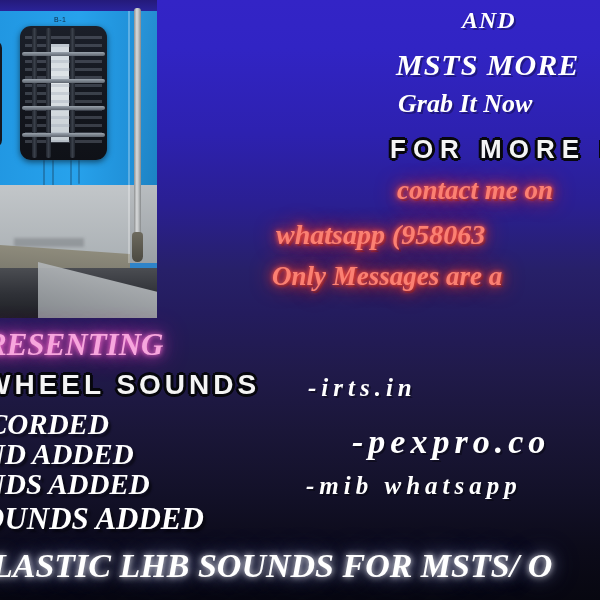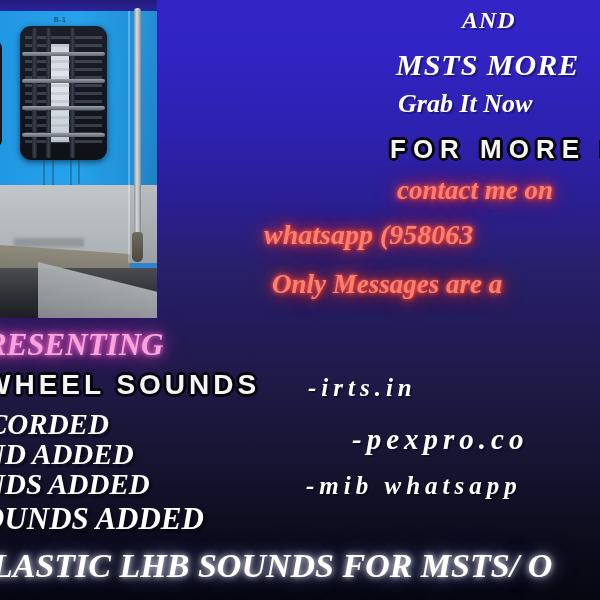--- a/index.html
+++ b/index.html
@@ -281,28 +281,28 @@
   <div class="tline serif-it" style="left:462px; top:8px; font-size:24px; letter-spacing:1px;">AND</div>
 
   <div class="tline serif-it" style="left:396px; top:50px; font-size:30px; letter-spacing:1px;">MSTS MORE</div>
 
   <div class="tline serif-it" style="left:398px; top:91px; font-size:26px; letter-spacing:0px;">Grab It Now</div>
 
   <div class="tline grunge" style="left:390px; top:136px; font-size:26px;">FOR MORE IN</div>
 
   <div class="tline glow-red" style="left:355px; top:177px; font-size:27px;margin-left:42px;">contact me on</div>
 
-  <div class="tline glow-red" style="left:264px; top:221px; font-size:28px;">whatsapp (958063</div>
-
-  <div class="tline glow-red" style="left:272px; top:263px; font-size:27px;margin-top:8px;">Only Messages are a</div>
+  <div class="tline glow-red" style="left:276px; top:221px; font-size:28px;">whatsapp (958063</div>
+
+  <div class="tline glow-red" style="left:272px; top:263px; font-size:27px;">Only Messages are a</div>
 
 
   <div class="tline slab" style="left:308px; top:375px; font-size:25px;">-irts.in</div>
 
-  <div class="tline slab" style="left:352px; top:425px; font-size:29px;">-pexpro.co</div>
+  <div class="tline slab" style="left:352px; top:425px; font-size:34px;">-pexpro.co</div>
 
   <div class="tline slab" style="left:306px; top:473px; font-size:25px;">-mib whatsapp</div>
 
   <div class="tline glow-pink" style="left:-14px; top:329px; font-size:31px; letter-spacing:0px;">RESENTING</div>
 
   <div class="tline grunge" style="left:-16px; top:371px; font-size:28px; letter-spacing:4px;">WHEEL SOUNDS</div>
 
   <div class="tline white-it" style="left:-12px; top:410px; font-size:29px;">CORDED</div>
 
   <div class="tline white-it" style="left:-16px; top:440px; font-size:29px;">ND ADDED</div>

